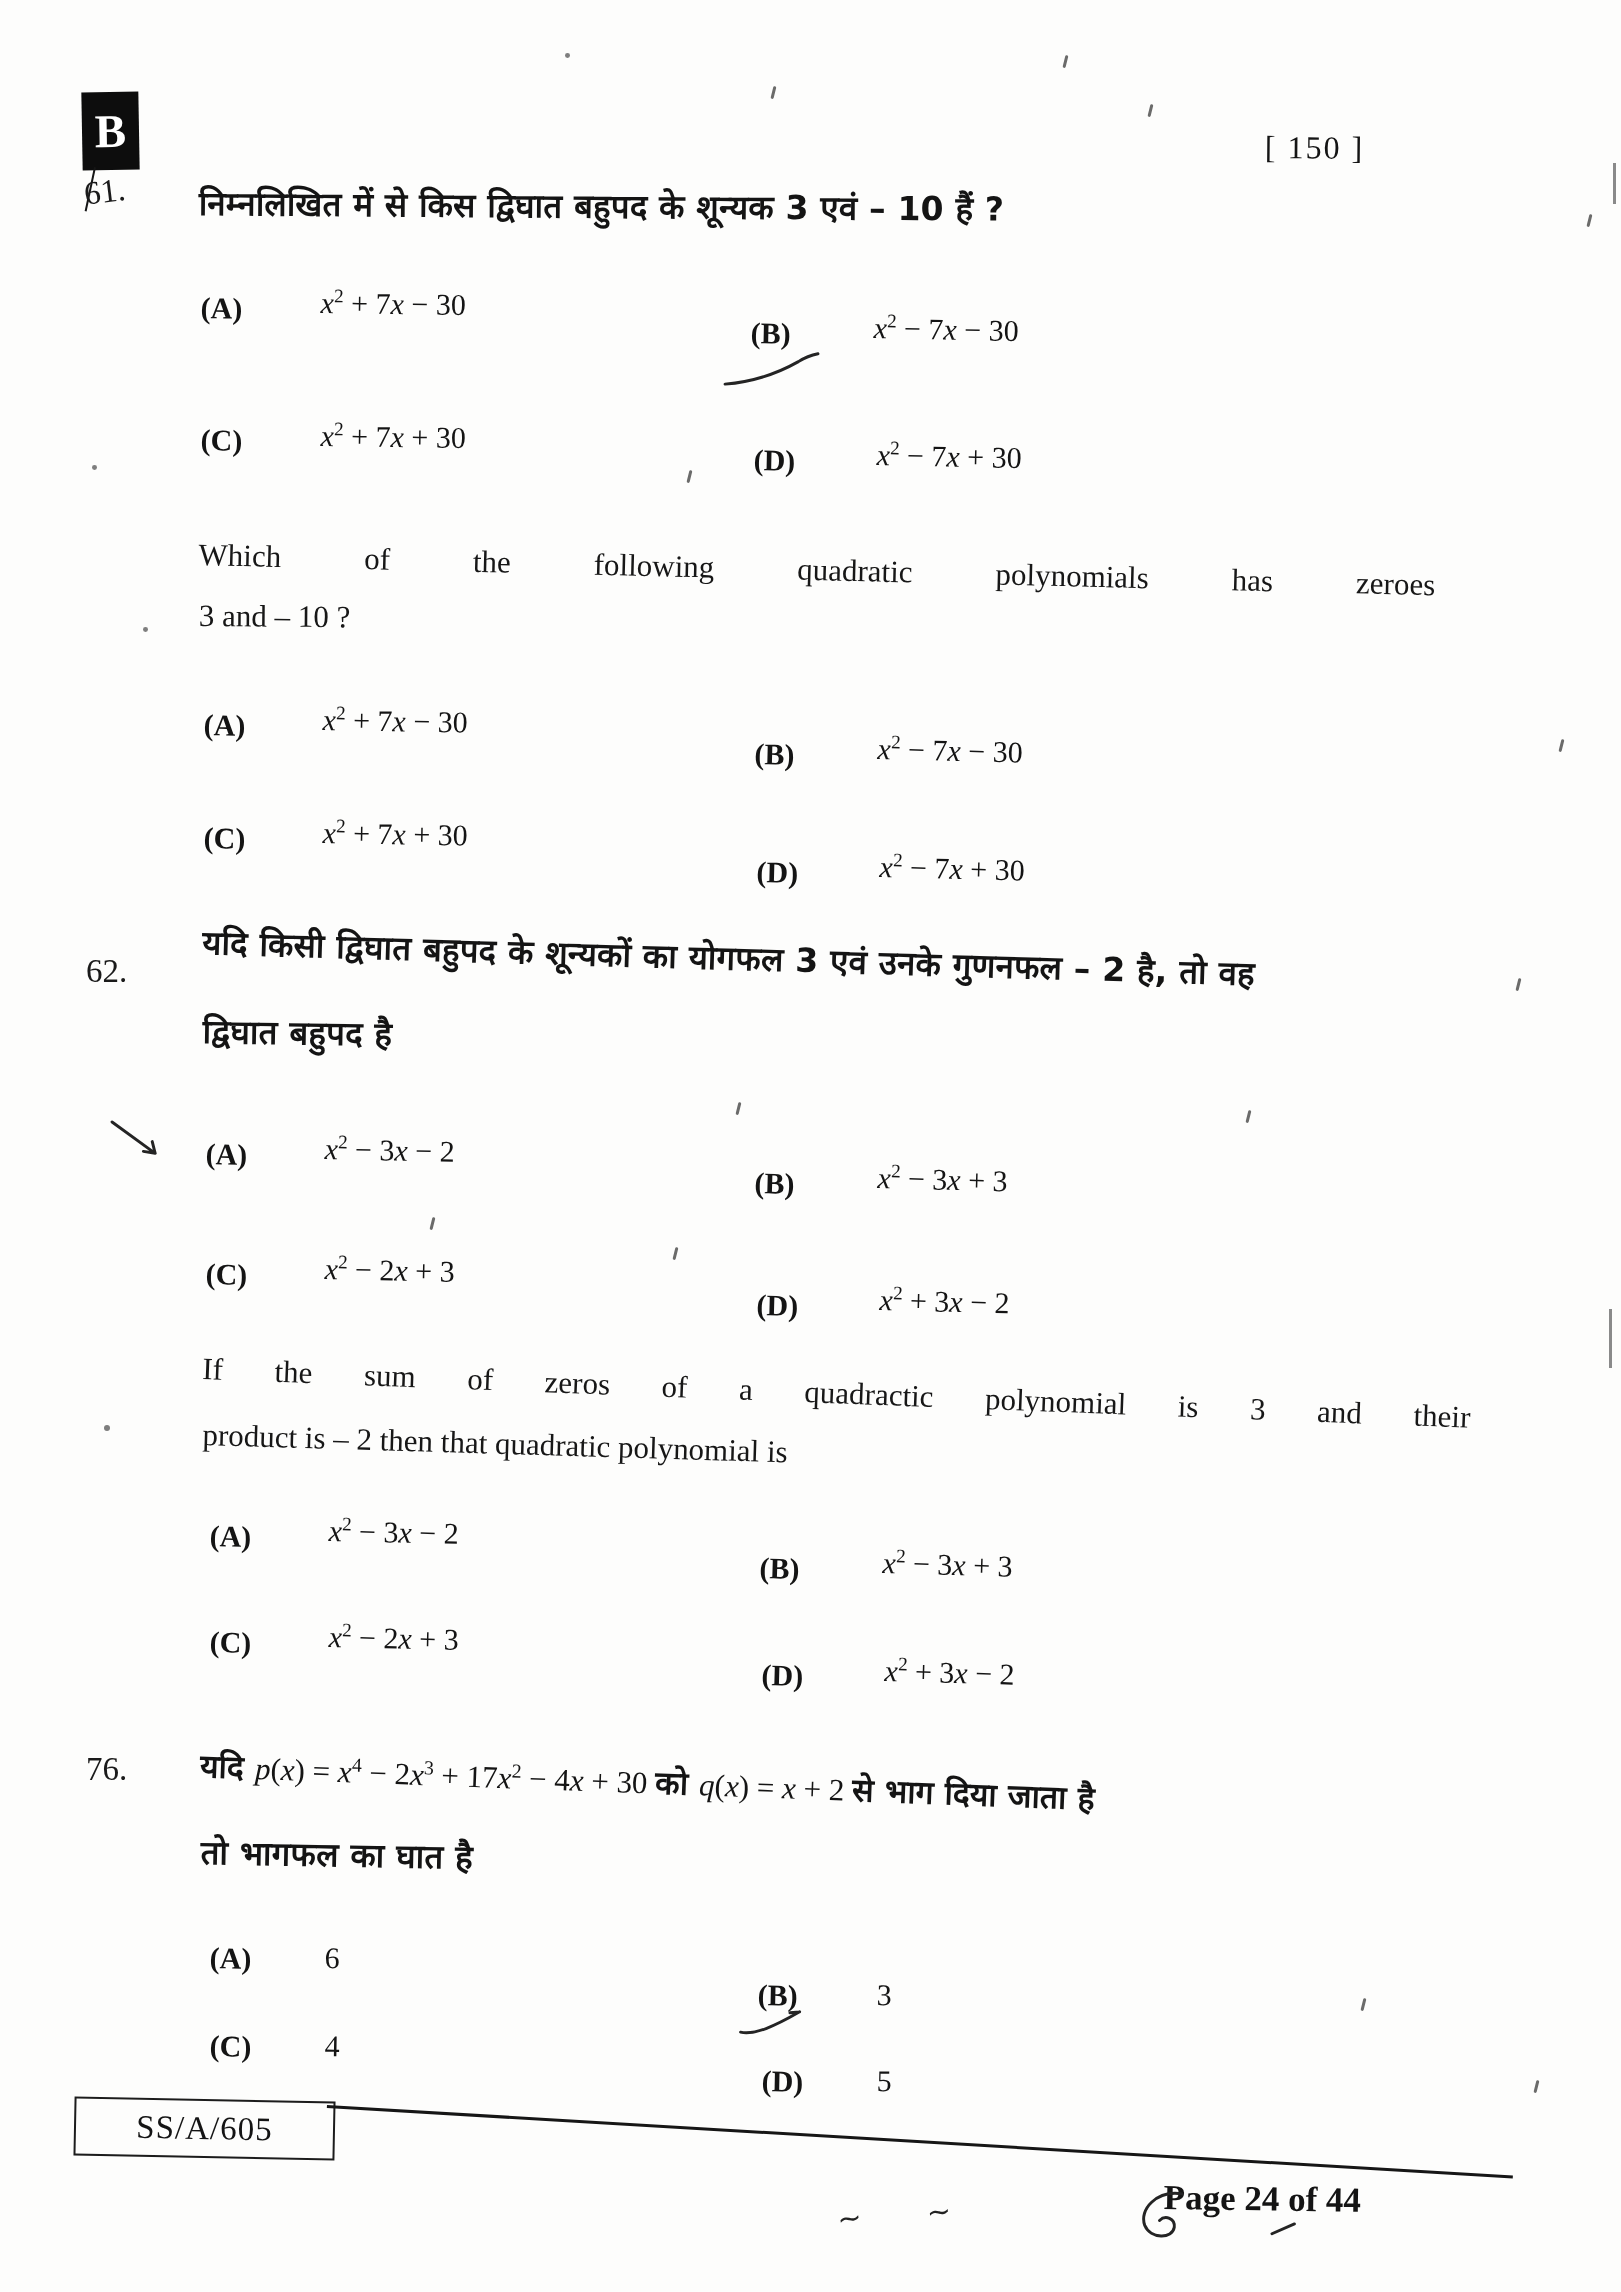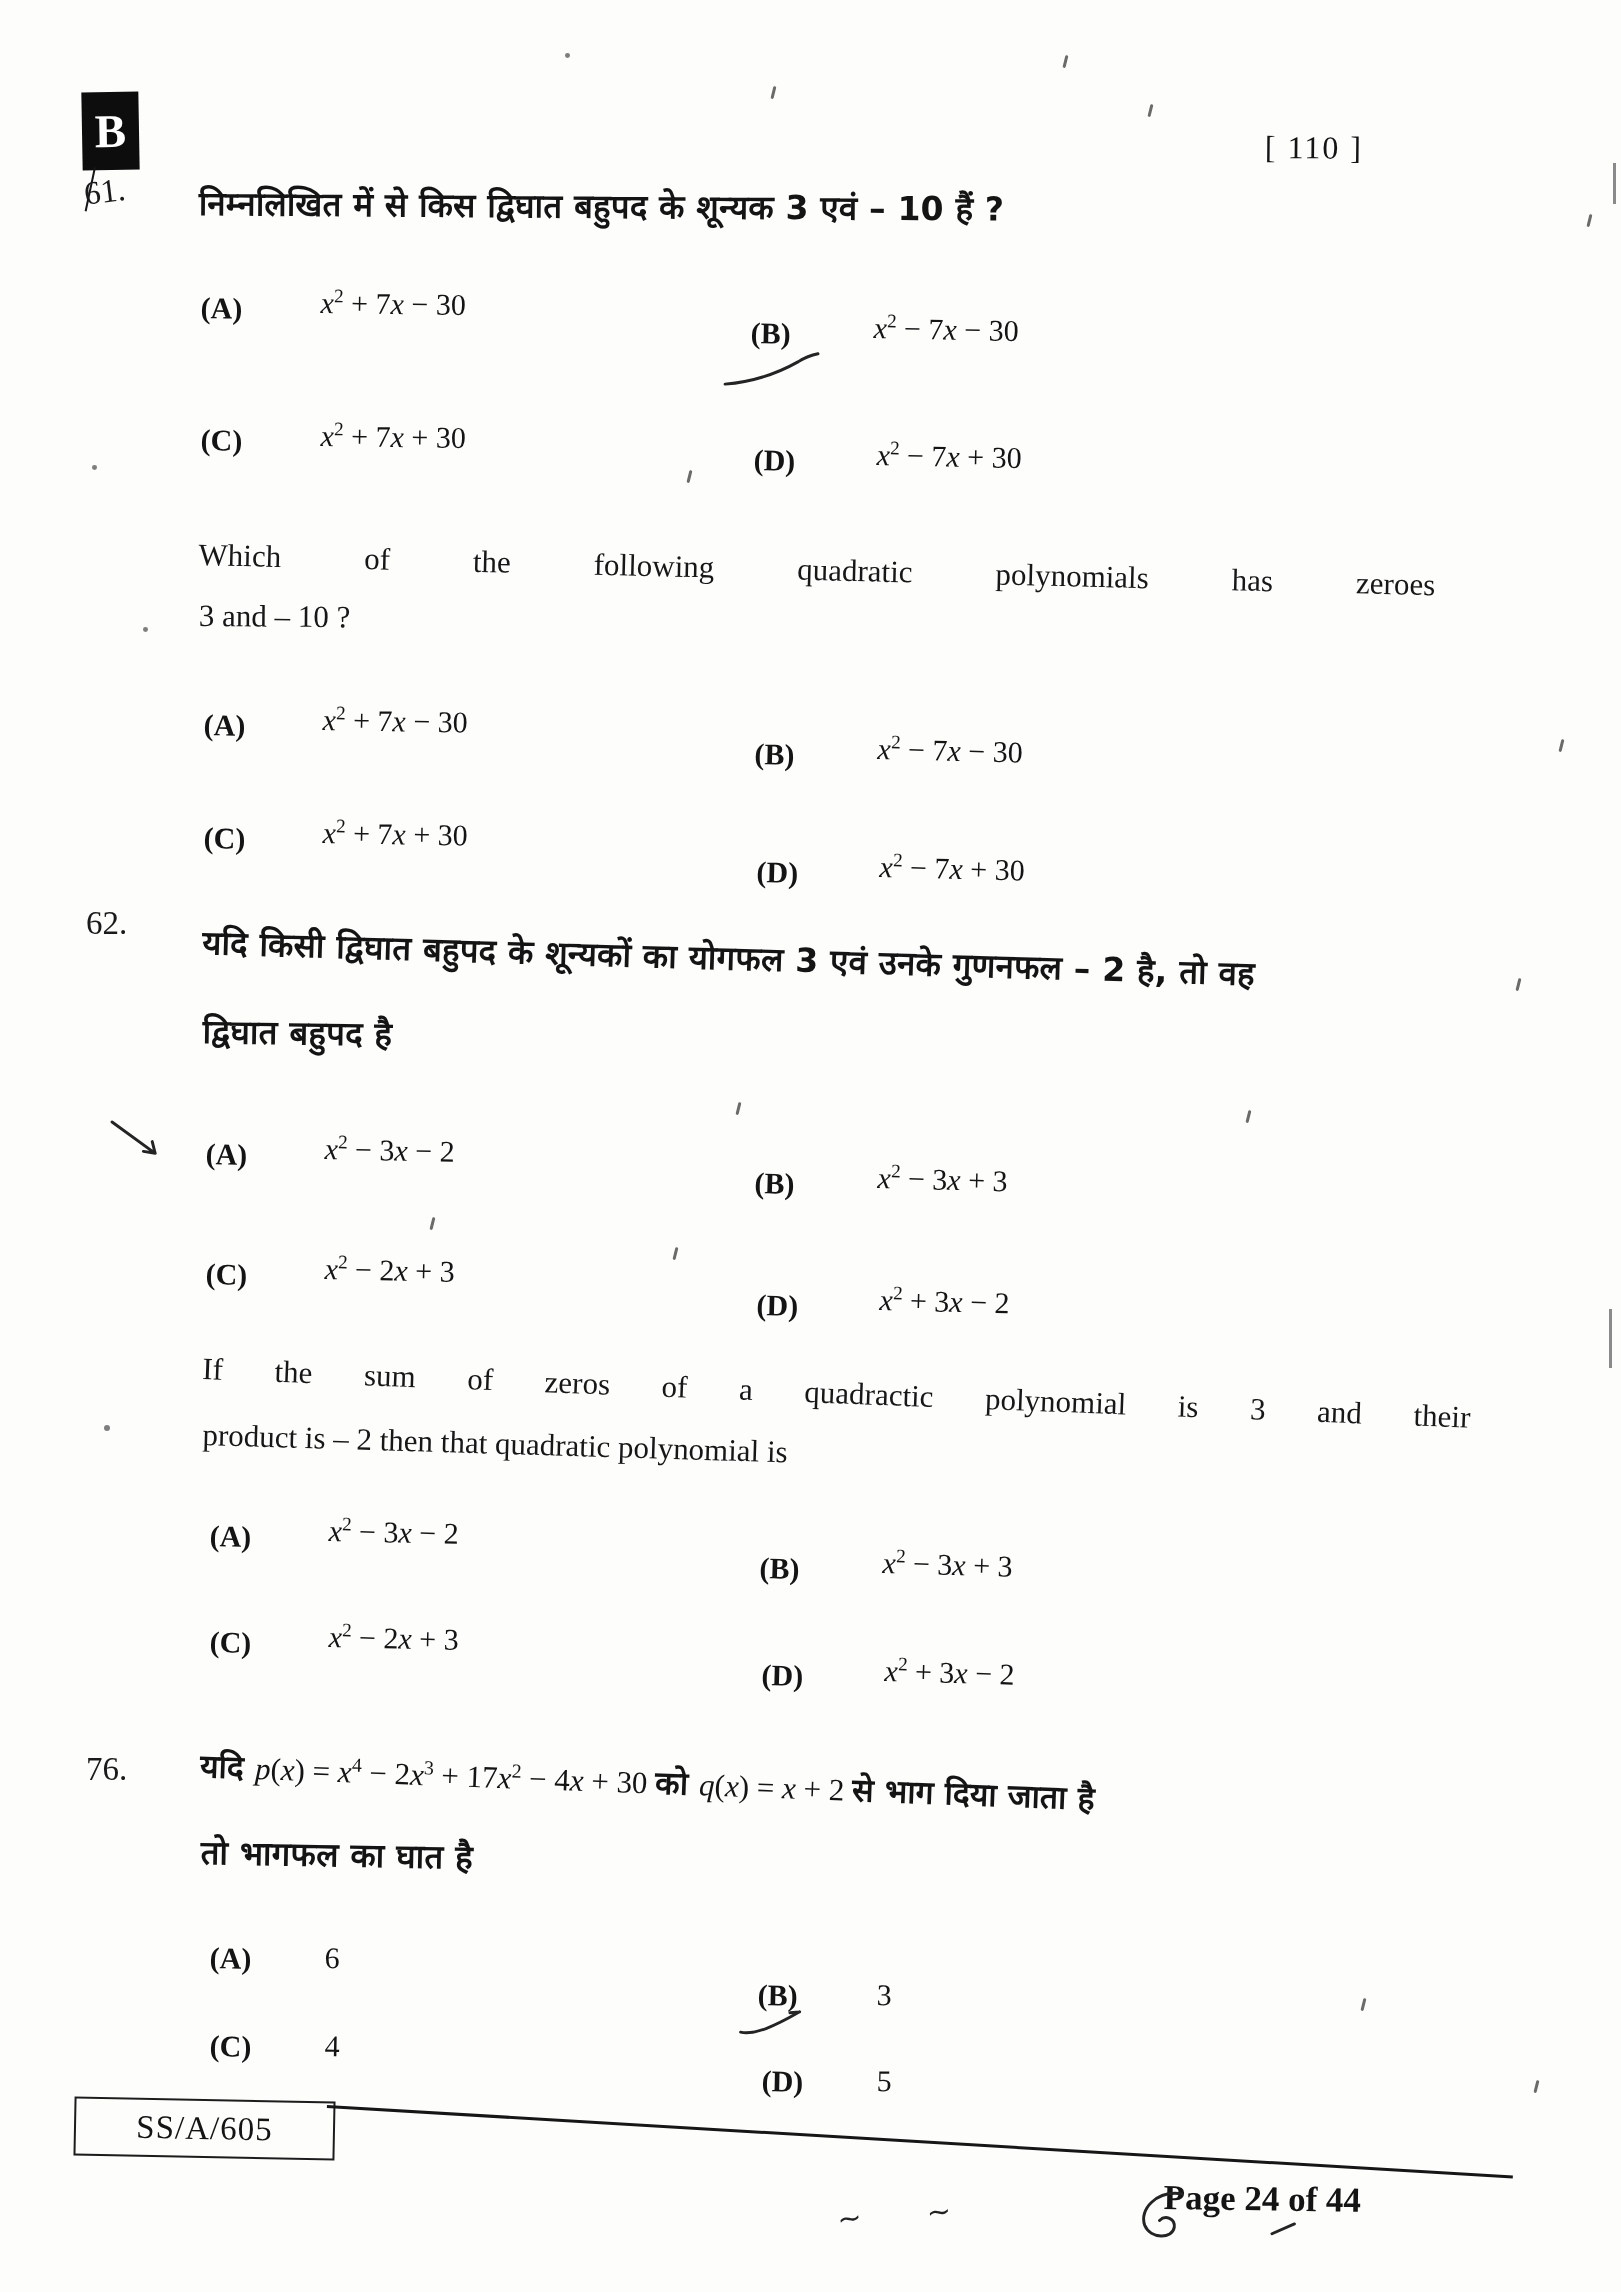--- a/index.html
+++ b/index.html
@@ -41,21 +41,21 @@
 </style>
 </head>
 <body>
 
 <div id="page">
 
   <div class="b-box">
     <span>B</span>
   </div>
   <div class="abs rule" style="left:94px;top:167px;width:2px;height:45px;transform:rotate(12deg);"></div>
-  <span class="abs corner" style="left:1265px;top:129px;transform:rotate(.5deg);">[ 110 ]</span>
+  <span class="abs corner" style="left:1265px;top:129px;transform:rotate(.5deg);">[ 150 ]</span>
 
   <span class="abs qnum" style="left:82px;top:176px;transform:rotate(-7deg);">61.</span>
   <span class="abs hi hindi-line" style="left:199px;top:180px;transform:rotate(.4deg);">निम्नलिखित में से किस द्विघात बहुपद के शून्यक 3 एवं – 10  हैं ?</span>
 
   <span class="abs opt-label" style="left:201px;top:291px;transform:rotate(.8deg);">(A)</span>
   <span class="abs formula" style="left:321px;top:286px;transform:rotate(.8deg);"><span class="var">x</span><sup>2</sup><span> + 7</span><span class="var">x</span><span> − 30</span></span>
   <span class="abs opt-label" style="left:751px;top:316px;transform:rotate(1.2deg);">(B)</span>
   <span class="abs formula" style="left:874px;top:311px;transform:rotate(1.2deg);"><span class="var">x</span><sup>2</sup><span> − 7</span><span class="var">x</span><span> − 30</span></span>
   <div class="abs mark" style="left:722px;top:345px;">
     <svg width="100" height="45" viewBox="0 0 102 46">
@@ -72,21 +72,21 @@
 
   <span class="abs opt-label" style="left:204px;top:708px;transform:rotate(1deg);">(A)</span>
   <span class="abs formula" style="left:323px;top:703px;transform:rotate(1deg);"><span class="var">x</span><sup>2</sup><span> + 7</span><span class="var">x</span><span> − 30</span></span>
   <span class="abs opt-label" style="left:755px;top:737px;transform:rotate(1.4deg);">(B)</span>
   <span class="abs formula" style="left:878px;top:732px;transform:rotate(1.4deg);"><span class="var">x</span><sup>2</sup><span> − 7</span><span class="var">x</span><span> − 30</span></span>
   <span class="abs opt-label" style="left:204px;top:821px;transform:rotate(1deg);">(C)</span>
   <span class="abs formula" style="left:323px;top:816px;transform:rotate(1deg);"><span class="var">x</span><sup>2</sup><span> + 7</span><span class="var">x</span><span> + 30</span></span>
   <span class="abs opt-label" style="left:757px;top:855px;transform:rotate(1.4deg);">(D)</span>
   <span class="abs formula" style="left:880px;top:850px;transform:rotate(1.4deg);"><span class="var">x</span><sup>2</sup><span> − 7</span><span class="var">x</span><span> + 30</span></span>
 
-  <span class="abs qnum" style="left:86px;top:905px;">62.</span>
+  <span class="abs qnum" style="left:86px;top:953px;">62.</span>
   <span class="abs hi hindi-line" style="left:203px;top:919px;transform:rotate(1.7deg);">यदि किसी द्विघात बहुपद के शून्यकों का योगफल 3 एवं उनके गुणनफल – 2 है, तो वह</span>
   <span class="abs hi hindi-line" style="left:203px;top:1008px;transform:rotate(.8deg);">द्विघात बहुपद है</span>
 
   <div class="abs mark" style="left:110px;top:1120px;">
     <svg width="59" height="49" viewBox="0 0 60 50">
         <path d="M2 2 L46 34 M46 34 L34 32 M46 34 L43 22" stroke="#242424" stroke-width="3" fill="none" stroke-linecap="round"></path>
       </svg>
   </div>
   <span class="abs opt-label" style="left:206px;top:1137px;transform:rotate(1.2deg);">(A)</span>
   <span class="abs formula" style="left:325px;top:1132px;transform:rotate(1.2deg);"><span class="var">x</span><sup>2</sup><span> − 3</span><span class="var">x</span><span> − 2</span></span>

